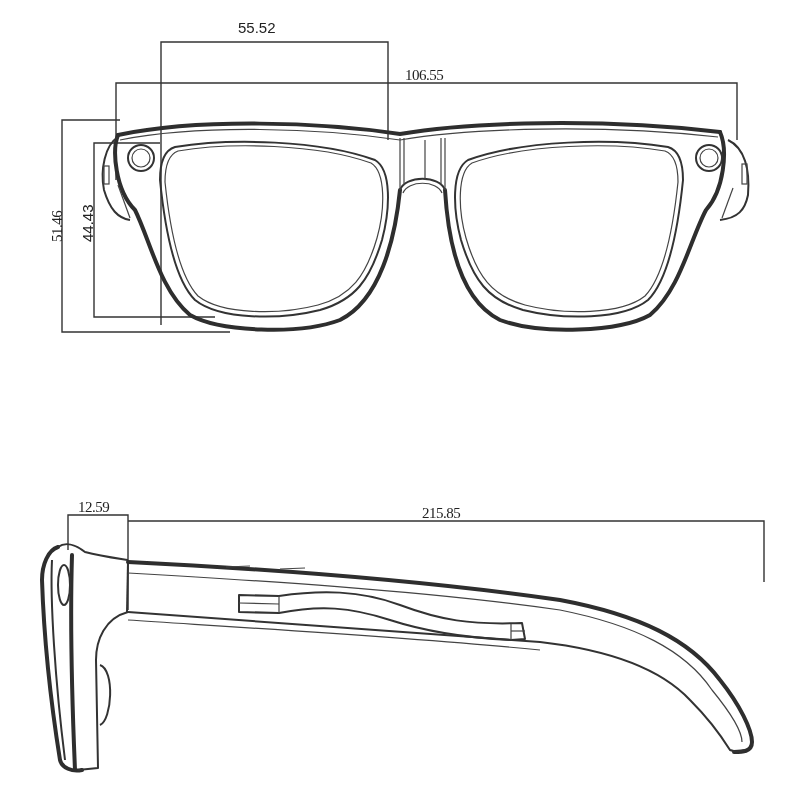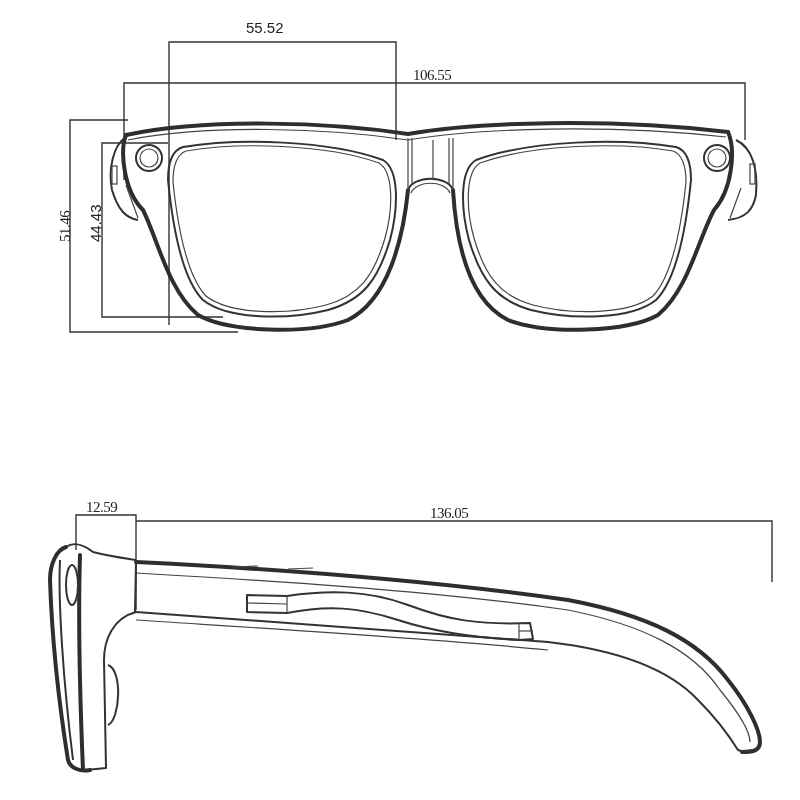--- a/index.html
+++ b/index.html
@@ -1,17 +1,17 @@
 <!DOCTYPE html>
 <html><head>
 <meta charset="utf-8">
 <style>
   html, body { margin: 0; padding: 0; background: #ffffff; }
   body { width: 800px; height: 800px; position: relative; overflow: hidden; }
-  #stage { position: absolute; left: 8px; top: 0; width: 732px; height: 800px; }
+  #stage { position: absolute; left: 0; top: 0; width: 732px; height: 800px; }
   svg { position: absolute; left: 0; top: 0; }
   .dim { fill: none; stroke: #333; stroke-width: 1.4; }
   .thick { fill: none; stroke: #2e2e2e; stroke-width: 4; stroke-linejoin: round; stroke-linecap: round; }
   .med { fill: none; stroke: #333; stroke-width: 2; stroke-linejoin: round; }
   .thin { fill: none; stroke: #444; stroke-width: 1.2; }
   .label { position: absolute; color: #222; font-size: 15px; white-space: nowrap; line-height: 1; }
   .sans { font-family: "Liberation Sans", sans-serif; }
   .serif { font-family: "Liberation Serif", serif; letter-spacing: -0.5px; }
   .vert { transform-origin: left top; transform: rotate(-90deg); }
 </style>
@@ -108,14 +108,14 @@
       <line class="thin" x1="511" y1="624" x2="511" y2="640"></line>
       <line class="thin" x1="511" y1="631" x2="525" y2="631"></line>
     </g>
   </svg>
 
   <span class="label sans" style="left:238px; top:20px;">55.52</span>
   <span class="label serif" style="left:405px; top:68px;">106.55</span>
   <span class="label serif vert" style="left:50px; top:242px;">51.46</span>
   <span class="label sans vert" style="left:80px; top:242px;">44.43</span>
   <span class="label serif" style="left:78px; top:500px;">12.59</span>
-  <span class="label serif" style="left:422px; top:506px;">136.05</span>
+  <span class="label serif" style="left:422px; top:506px;">215.85</span>
 </div>
 
 </body></html>

